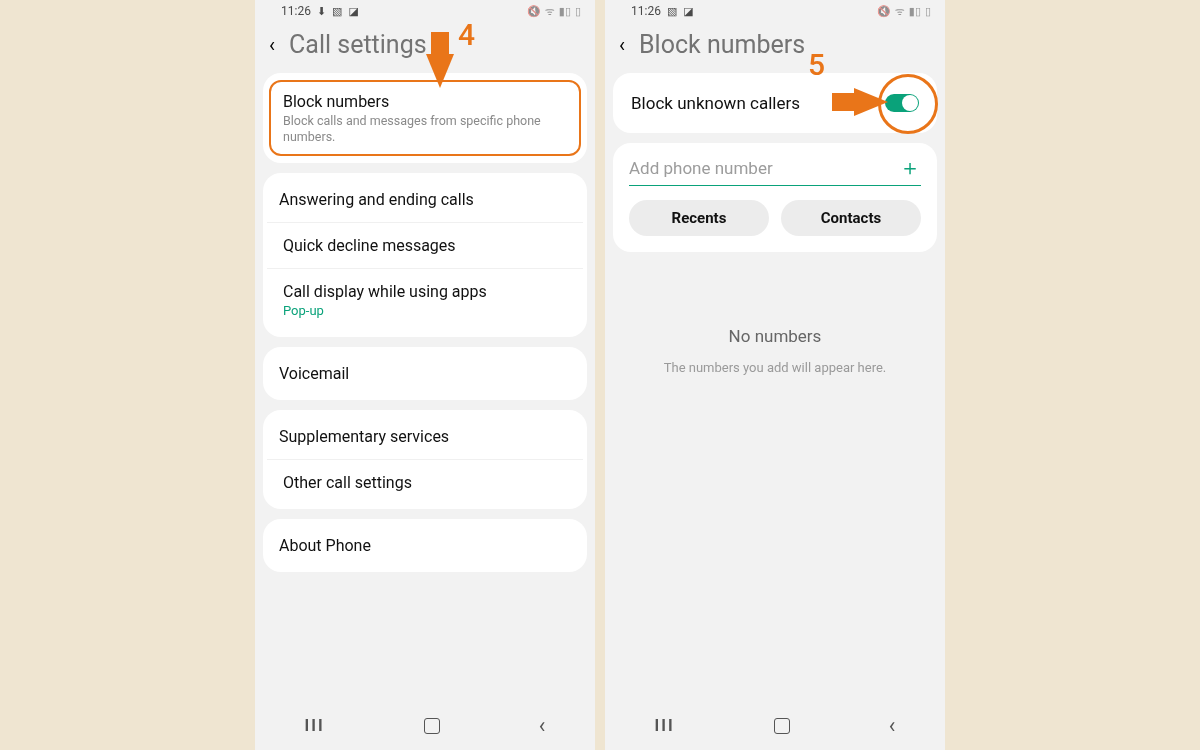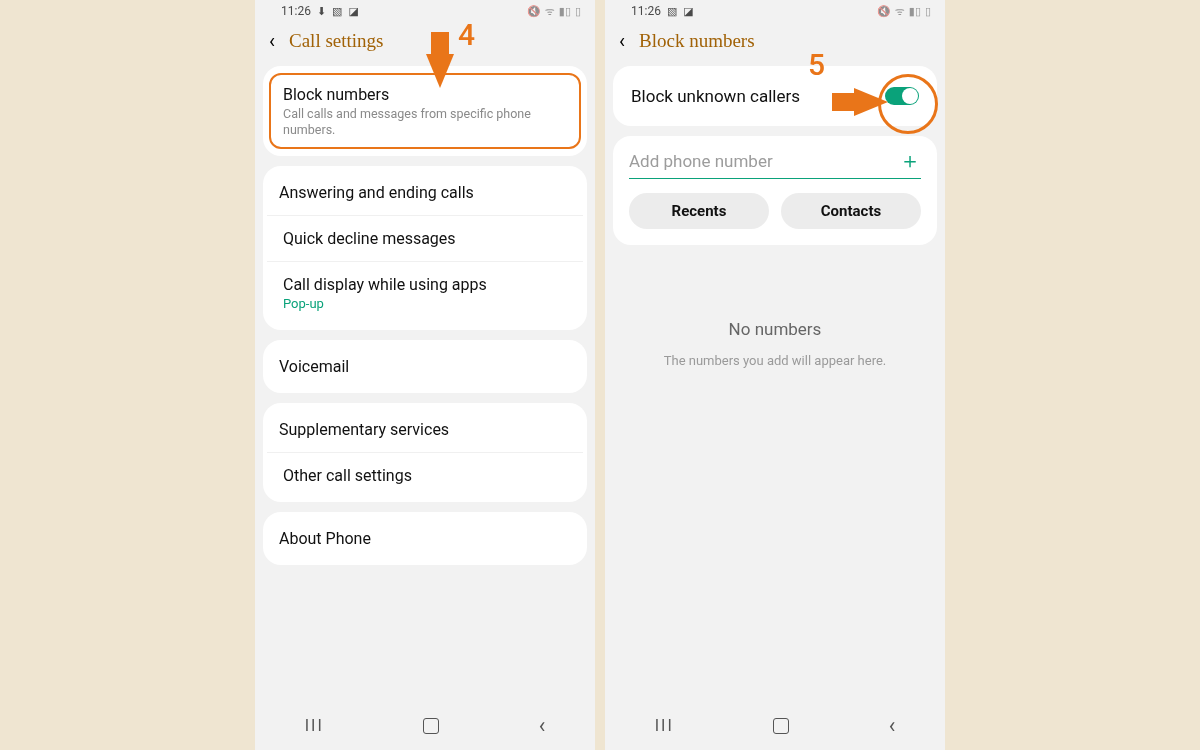--- a/index.html
+++ b/index.html
@@ -34,21 +34,21 @@
   }
   .status-left{display:flex;align-items:center;gap:6px;}
   .status-right{display:flex;align-items:center;gap:4px;opacity:.55}
   .mini-ico{font-size:11px;line-height:1;}
   
   .page-header{
     display:flex;align-items:center;gap:14px;
     padding:8px 14px 14px 14px;
   }
   .back-arrow{font-size:20px;line-height:1;}
-  .page-title{font-size:19px;font-weight:400;color:#a16207;font-family:Liberation Serif, serif;}
+  .page-title{font-size:25px;font-weight:400;color:#737373;}
   
   .card{
     background:#fff;
     margin:0 8px 10px 8px;
     border-radius:18px;
     padding:4px 0;
   }
   .row{
     padding:13px 16px;
   }
@@ -64,21 +64,21 @@
     padding:10px 12px;
   }
   
   .nav-bar{
     position:absolute;
     bottom:12px;left:0;right:0;
     display:flex;justify-content:space-around;align-items:center;
     color:#555;
   }
   .nav-ico{font-size:16px;}
-  .nav-recents{letter-spacing:2px;font-weight:400;}
+  .nav-recents{letter-spacing:2px;font-weight:700;}
   .nav-home{width:14px;height:14px;border:1.8px solid #555;border-radius:3px;}
   
   .anno{
     position:absolute;
     color:#e97519;
     font-weight:500;
     pointer-events:none;
   }
   .anno .num{font-size:30px;line-height:1;}
   .arrow-down{
@@ -182,21 +182,21 @@
     </div>
 
     <div class="page-header">
       <span class="back-arrow">‹</span>
       <span class="page-title">Call settings</span>
     </div>
 
     <div class="card">
       <div class="row highlight">
         <div class="row-title">Block numbers</div>
-        <div class="row-sub">Call calls and messages from specific phone numbers.</div>
+        <div class="row-sub">Block calls and messages from specific phone numbers.</div>
       </div>
     </div>
 
     <div class="card">
       <div class="row">
         <div class="row-title">Answering and ending calls</div>
       </div>
       <div class="row">
         <div class="row-title">Quick decline messages</div>
       </div>

